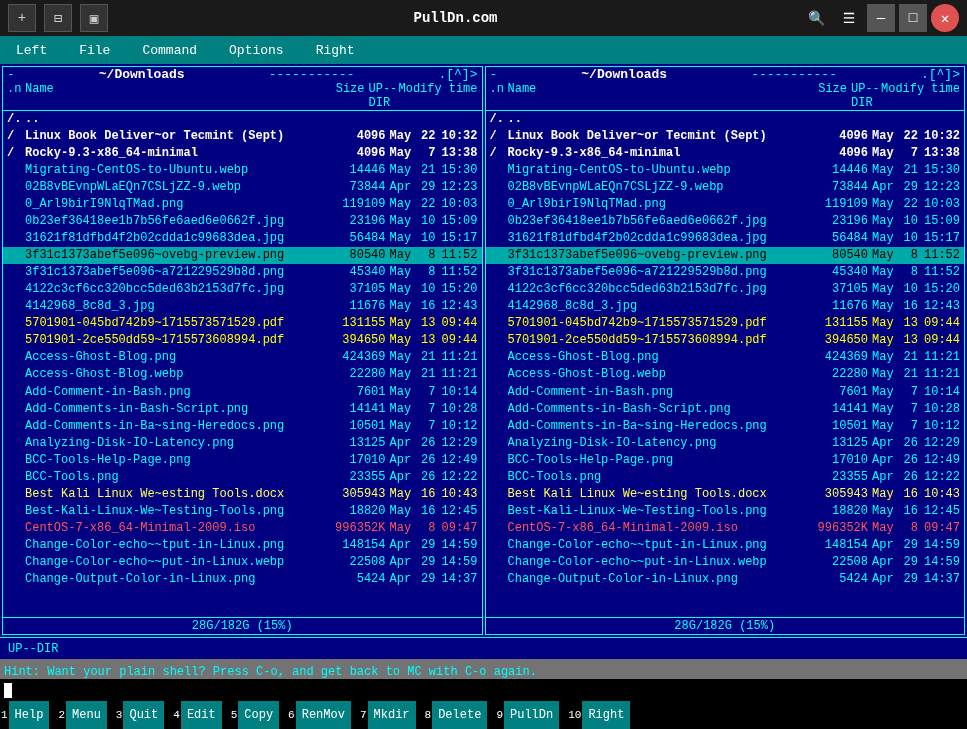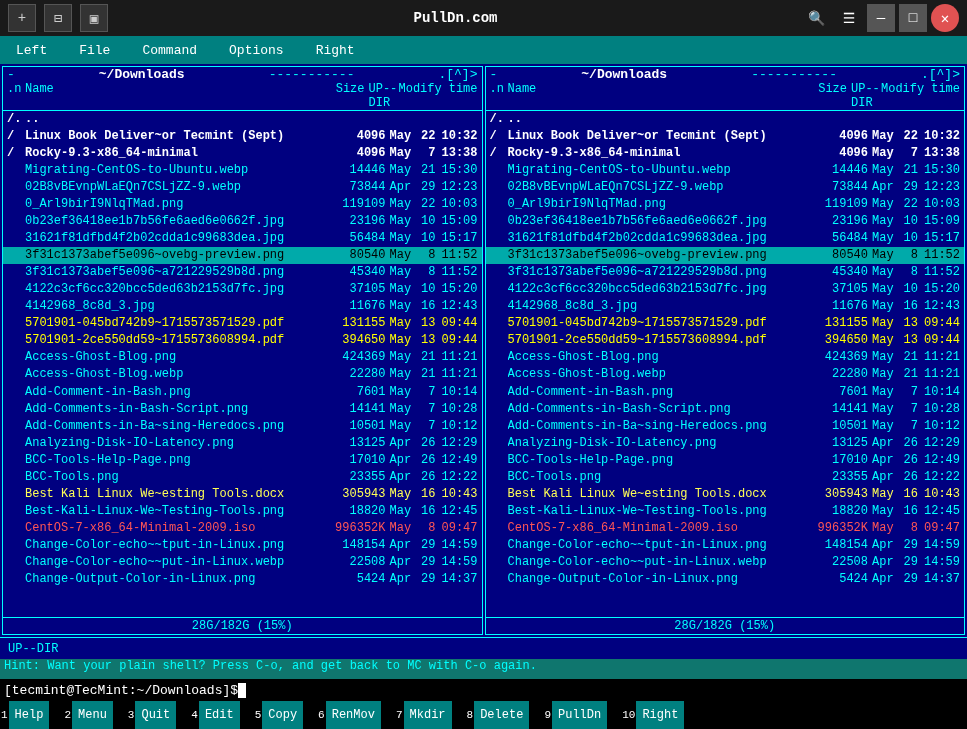--- a/index.html
+++ b/index.html
@@ -130,21 +130,21 @@
     .fkey-label {
       background: #008080;
       color: #ffffff;
       padding: 0 6px;
       height: 100%;
       display: flex;
       align-items: center;
       font-size: 12px;
     }
     .fkey:not(:last-child) .fkey-label {
-      margin-right: 14px;
+      margin-right: 8px;
     }
   </style>
 </head>
 <body>
 
 <div id="titlebar">
   <div id="titlebar-left">
     <div class="tb-btn">+</div>
     <div class="tb-btn">⊟</div>
     <div class="tb-btn">▣</div>
@@ -659,26 +659,25 @@
           </div>
         </div>
       <div style="background:#000080;color:#00ffff;padding:1px 4px;font-size:12px;text-align:center;border-top:1px solid #00ffff;">28G/182G (15%)</div>
     </div>
   </div>
 
   <div id="status-bar" style="background:#000080;color:#00ffff;height:22px;display:flex;align-items:center;padding:0 8px;font-size:12px;border-top:1px solid #00ffff;justify-content:space-between;">
     <span>UP--DIR</span>
   </div>
 
-  <div id="hint-bar" style="background:#0f766e;color:#00ffff;height:20px;display:flex;align-items:flex-start;padding:0 4px;font-size:12px;">
+  <div id="hint-bar" style="background:#737373;color:#00ffff;height:20px;display:flex;align-items:flex-end;padding:0 4px;font-size:12px;">
     <span>Hint: Want your plain shell? Press C-o, and get back to MC with C-o again.</span>
   </div>
 
   <div id="cmd-line" style="background:#000000;color:#ffffff;height:22px;display:flex;align-items:center;padding:0 4px;font-size:13px;">
-    <span>[tecmint@TecMint:~/Downloads]$</span>
     <span style="background:#fff;color:#000;width:8px;display:inline-block;">&nbsp;</span>
   </div>
 
   <div id="fkey-bar" style="background:#000000;display:flex;height:28px;align-items:stretch;">
       <div class="fkey">
         <span class="fkey-num">1</span>
         <span class="fkey-label">Help</span>
       </div>
       <div class="fkey">
         <span class="fkey-num">2</span>

